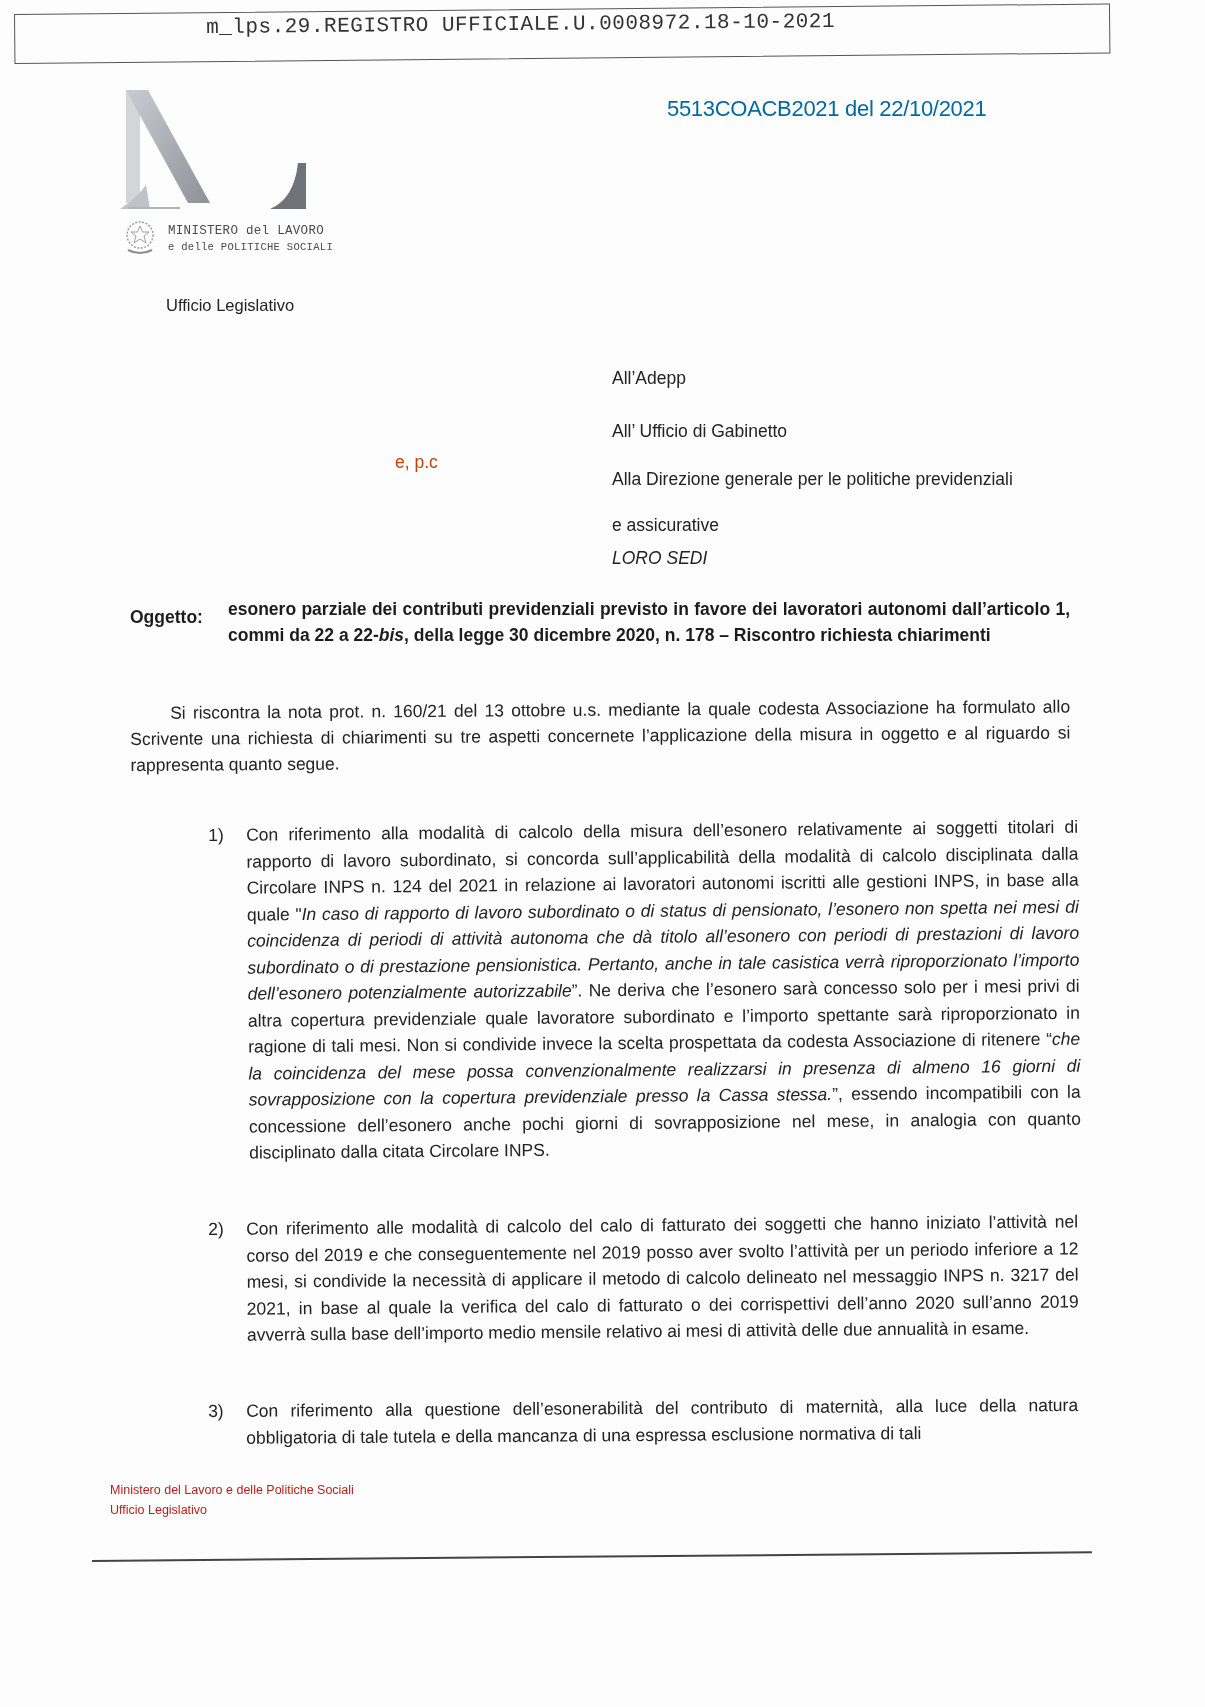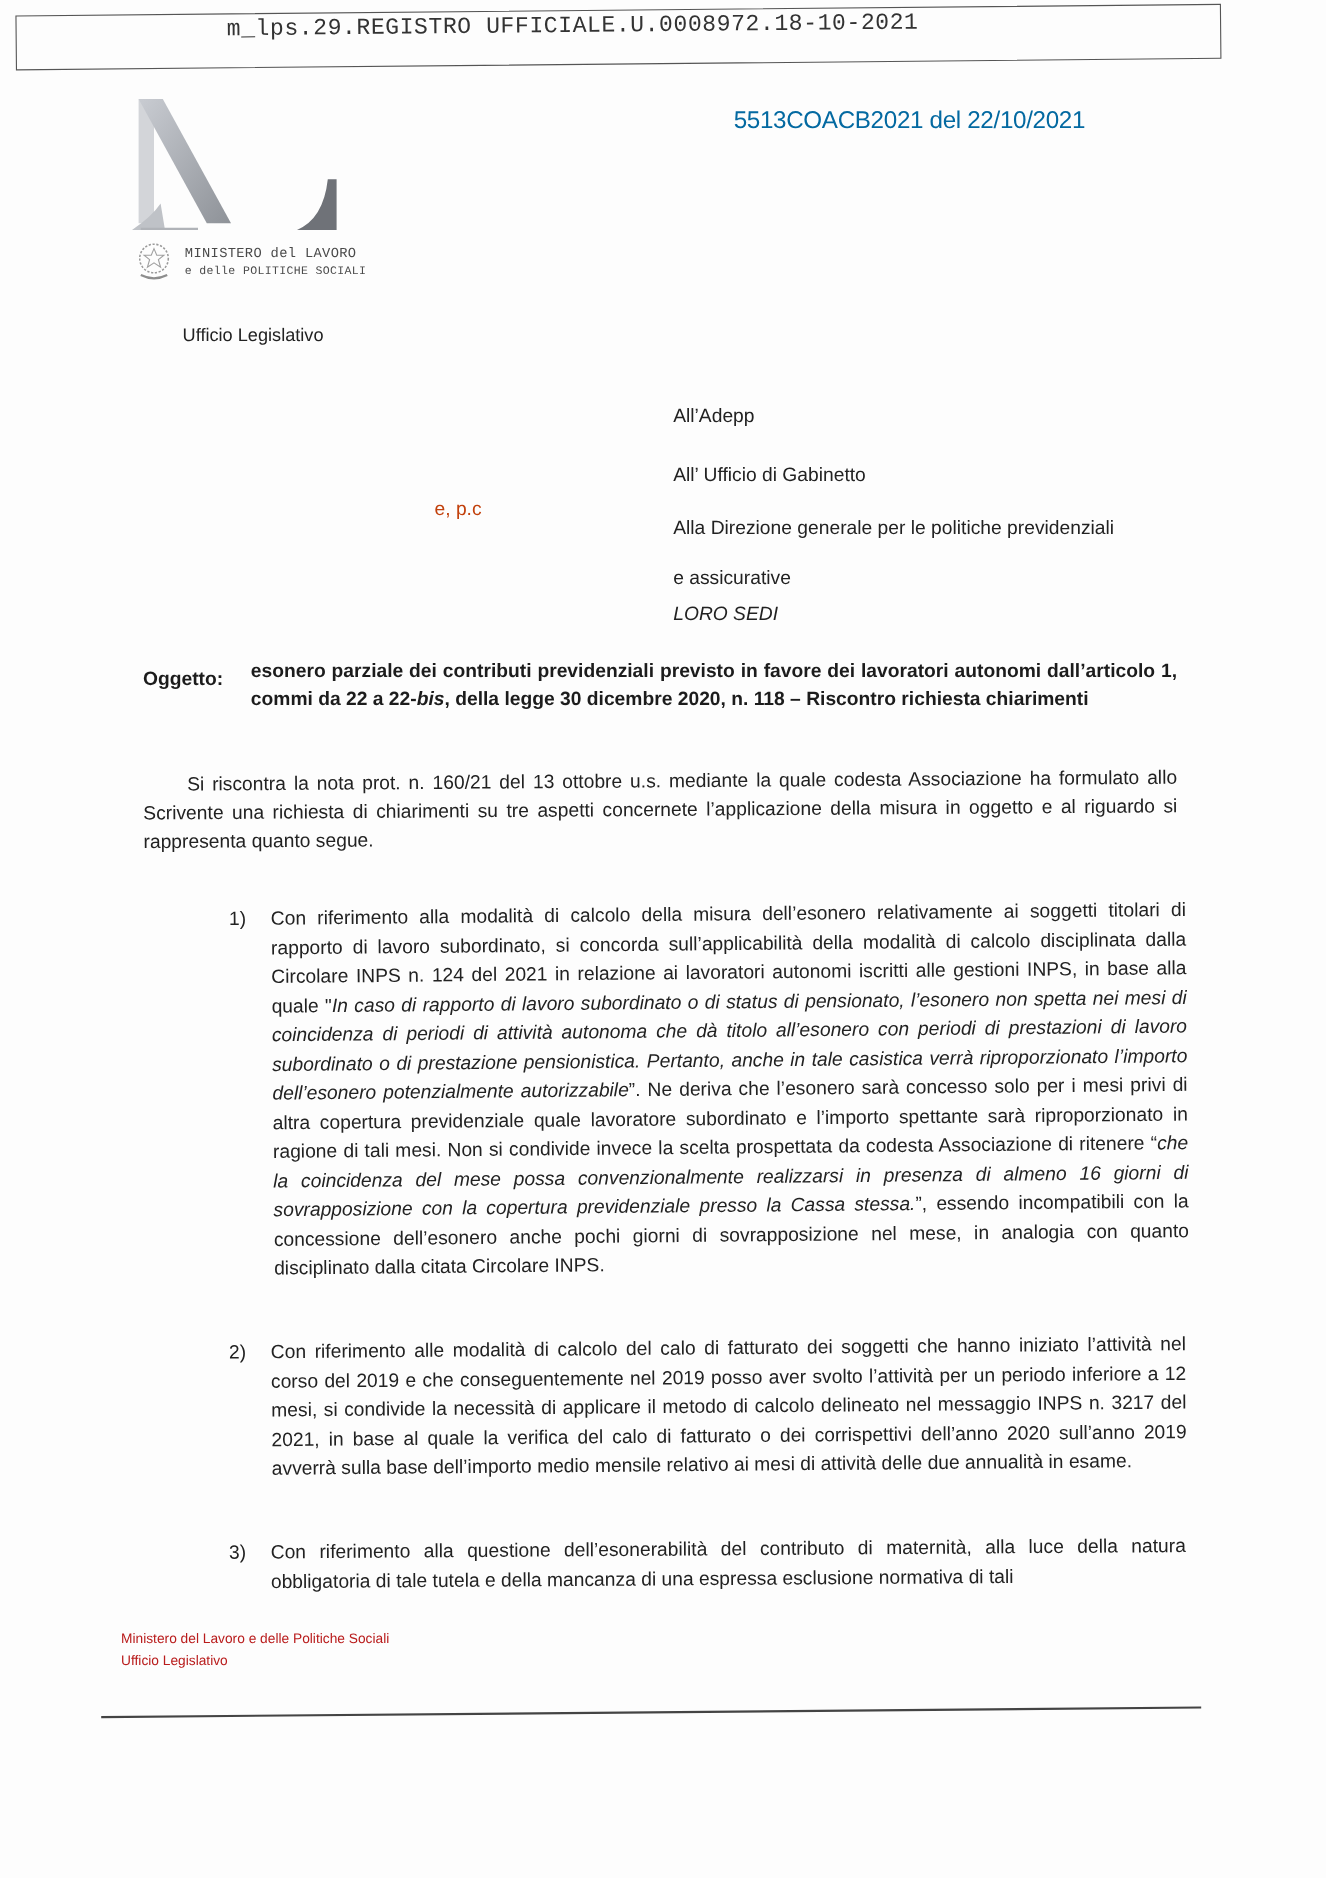--- a/index.html
+++ b/index.html
@@ -100,21 +100,21 @@
   <div class="recipients">
     <div class="r" style="top:0px;">All’Adepp</div>
     <div class="r" style="top:53px;">All’ Ufficio di Gabinetto</div>
     <div class="r" style="top:101px;">Alla Direzione generale per le politiche previdenziali</div>
     <div class="r" style="top:127px;margin-top:20px;">e assicurative</div>
     <div class="r" style="top:180px;font-style:italic;">LORO SEDI</div>
   </div>
 
   <div class="subject">
     <span class="label">Oggetto:</span>
-    <div class="text"><span>esonero parziale dei contributi previdenziali previsto in favore dei lavoratori autonomi dall’articolo 1, commi da 22 a 22-</span><em>bis</em><span>, della legge 30 dicembre 2020, n. 118 – Riscontro richiesta chiarimenti</span></div>
+    <div class="text"><span>esonero parziale dei contributi previdenziali previsto in favore dei lavoratori autonomi dall’articolo 1, commi da 22 a 22-</span><em>bis</em><span>, della legge 30 dicembre 2020, n. 178 – Riscontro richiesta chiarimenti</span></div>
   </div>
 
   <div class="para">Si riscontra la nota prot. n. 160/21 del 13 ottobre u.s. mediante la quale codesta Associazione ha formulato allo Scrivente una richiesta di chiarimenti su tre aspetti concernete l’applicazione della misura in oggetto e al riguardo si rappresenta quanto segue.</div>
 
   <div class="item item1">
     <span class="num">1)</span>
     <div class="body"><span>Con riferimento alla modalità di calcolo della misura dell’esonero relativamente ai soggetti titolari di rapporto di lavoro subordinato, si concorda sull’applicabilità della modalità di calcolo disciplinata dalla Circolare INPS n. 124 del 2021 in relazione ai lavoratori autonomi iscritti alle gestioni INPS, in base alla quale "</span><span class="it">In caso di rapporto di lavoro subordinato o di status di pensionato, l’esonero non spetta nei mesi di coincidenza di periodi di attività autonoma che dà titolo all’esonero con periodi di prestazioni di lavoro subordinato o di prestazione pensionistica. Pertanto, anche in tale casistica verrà riproporzionato l’importo dell’esonero potenzialmente autorizzabile</span><span>”. Ne deriva che l’esonero sarà concesso solo per i mesi privi di altra copertura previdenziale quale lavoratore subordinato e l’importo spettante sarà riproporzionato in ragione di tali mesi. Non si condivide invece la scelta prospettata da codesta Associazione di ritenere “</span><span class="it">che la coincidenza del mese possa convenzionalmente realizzarsi in presenza di almeno 16 giorni di sovrapposizione con la copertura previdenziale presso la Cassa stessa.</span><span>”, essendo incompatibili con la concessione dell’esonero anche pochi giorni di sovrapposizione nel mese, in analogia con quanto disciplinato dalla citata Circolare INPS.</span></div>
   </div>
 
   <div class="item item2">

